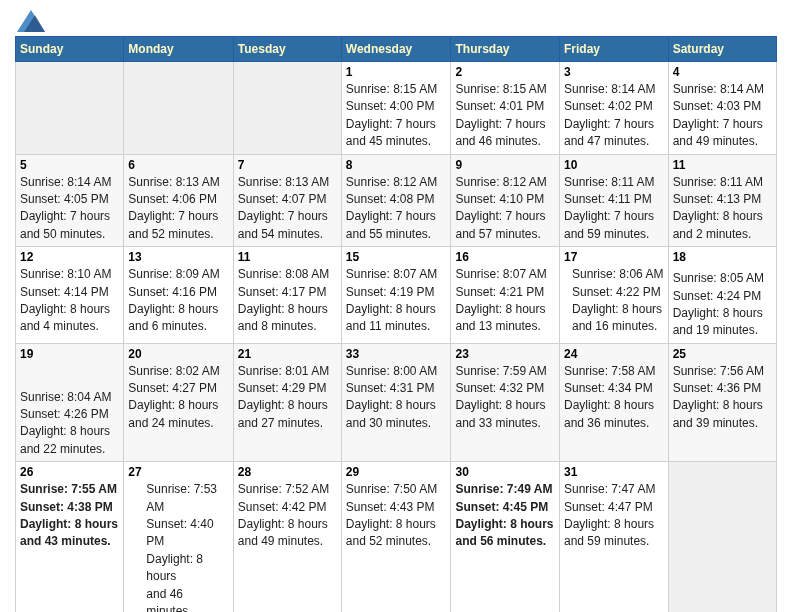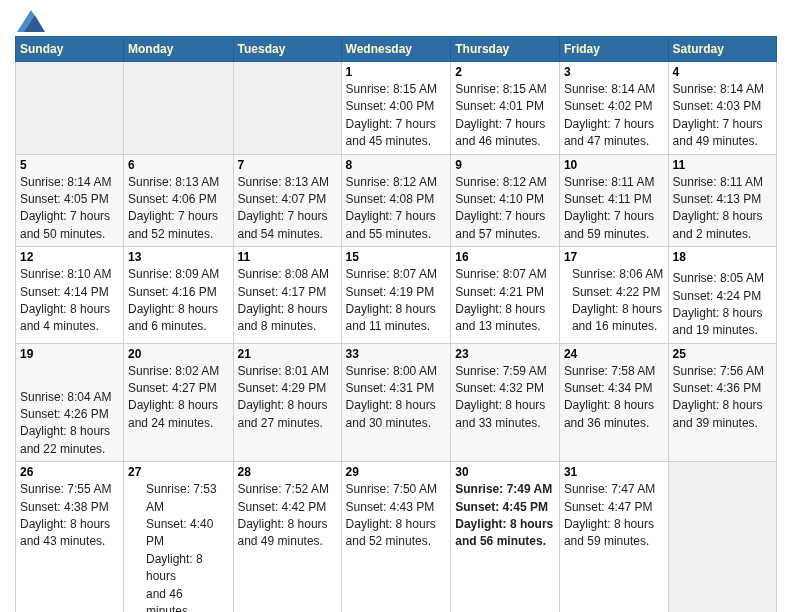--- a/index.html
+++ b/index.html
@@ -309,21 +309,21 @@
             <span class="day-number">25</span>
             <div class="day-info" style="white-space: pre-line;">Sunrise: 7:56 AM
 Sunset: 4:36 PM
 Daylight: 8 hours
 and 39 minutes.</div>
           </td>
         </tr>
         <tr>
           <td>
             <span class="day-number">26</span>
-            <div class="day-info" style="white-space: pre-line;">Sunrise: 7:55 AM
+            <div class="day-info" style="white-space: pre-line; font-weight: bold;">Sunrise: 7:55 AM
 Sunset: 4:38 PM
 Daylight: 8 hours
 and 43 minutes.</div>
           </td>
           <td>
             <span class="day-number">27</span>
             <div class="day-info" style="white-space: pre-line; margin-left: 18px;">Sunrise: 7:53 AM
 Sunset: 4:40 PM
 Daylight: 8 hours
 and 46 minutes.</div>

